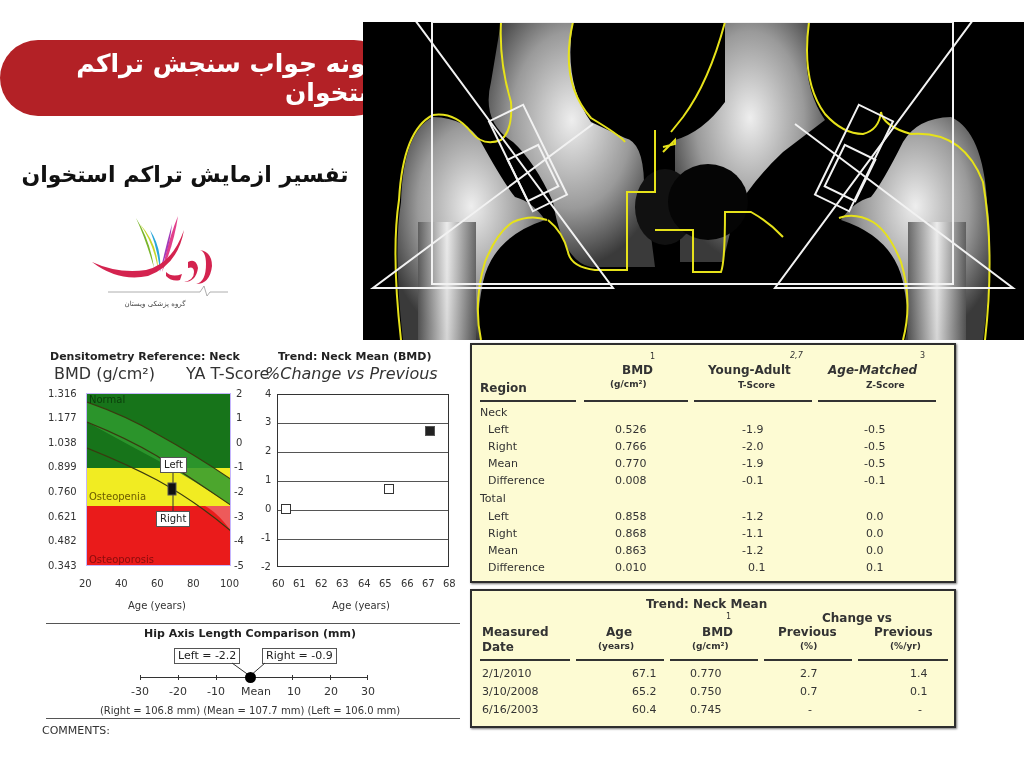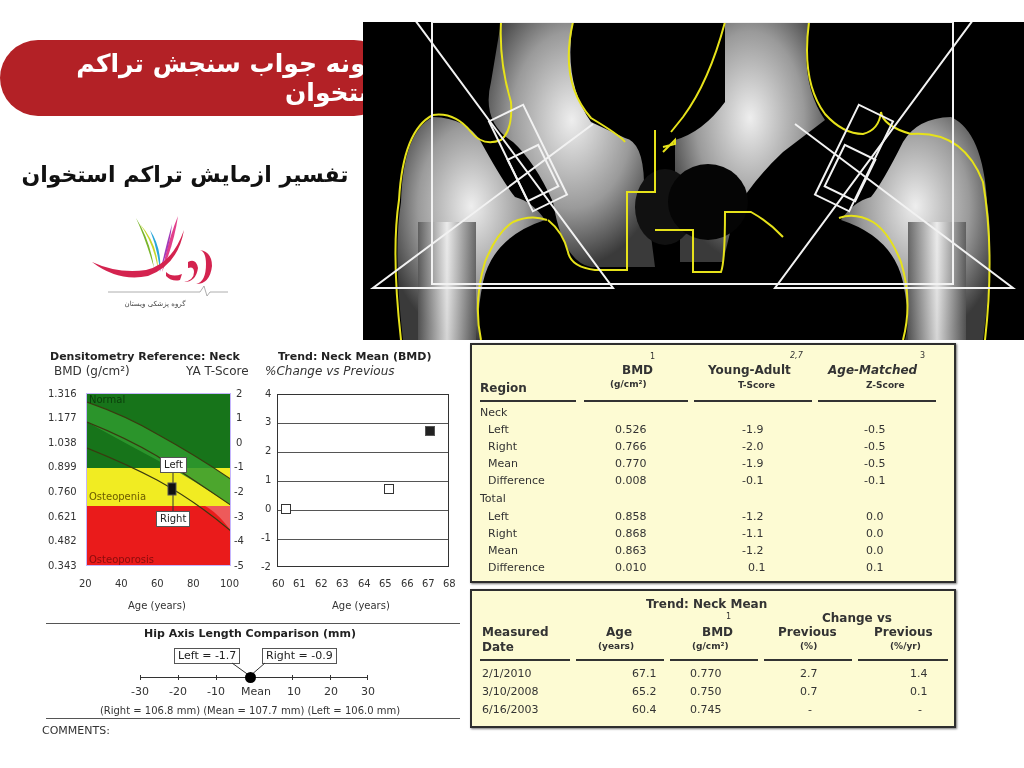--- a/index.html
+++ b/index.html
@@ -25,21 +25,21 @@
     font-size: 7px; color: #444; direction: rtl;
   }
 
   
   .xray { position: absolute; left: 363px; top: 22px; width: 661px; height: 318px; background: #000; overflow: hidden; }
   .xray-top-strip { position: absolute; left: 363px; top: 0; width: 661px; height: 22px; background: #fff; }
   .xray-top-strip span { display:block; text-align:center; color:#ccc; font-size:9px; margin-top:4px; letter-spacing: 1px;}
 
   
   .chart-title { position: absolute; font-weight: bold; font-size: 11px; color: #222; white-space: nowrap; }
-  .chart-sub { position: absolute; font-size: 12px; color: #333; white-space: nowrap; }
+  .chart-sub { position: absolute; font-size: 16px; color: #333; white-space: nowrap; }
   .axis-lbl { position: absolute; font-size: 10px; color: #333; white-space: nowrap; }
   .plot-ref { position: absolute; left: 86px; top: 393px; width: 145px; height: 173px; border: 1px solid #c4b5fd; overflow: hidden; }
   .zone { position: absolute; left: 0; width: 100%; }
   .zone-label { position: absolute; font-size: 10px; white-space: nowrap; }
   .tag-box {
     position: absolute; background: #fff; border: 1px solid #555; font-size: 10px;
     padding: 0 3px; line-height: 14px; color: #222;
   }
 
   
@@ -228,21 +228,21 @@
 <div class="axis-lbl" style="left:358px; top:578px;">64</div>
 <div class="axis-lbl" style="left:379px; top:578px;">65</div>
 <div class="axis-lbl" style="left:401px; top:578px;">66</div>
 <div class="axis-lbl" style="left:422px; top:578px;">67</div>
 <div class="axis-lbl" style="left:443px; top:578px;">68</div>
 <div class="axis-lbl" style="left:332px; top:600px;">Age (years)</div>
 
 <div class="hr-line" style="left:46px; top:623px; width:414px;"></div>
 <div class="hip-title">Hip Axis Length Comparison (mm)</div>
 
-<div class="tag-box" style="left:174px; top:648px; font-size:11px;">Left = -1.7</div>
+<div class="tag-box" style="left:174px; top:648px; font-size:11px;">Left = -2.2</div>
 <div class="tag-box" style="left:262px; top:648px; font-size:11px;">Right = -0.9</div>
 <svg style="position:absolute; left:220px; top:662px;" width="60" height="16">
   <path d="M12 1 L30 14 L45 1" fill="none" stroke="#333" stroke-width="1"></path>
 </svg>
 
 <div class="hip-scale">
   <div class="tick" style="left:0;"></div>
   <div class="tick" style="left:38px;"></div>
   <div class="tick" style="left:76px;"></div>
   <div class="tick" style="left:114px;"></div>

